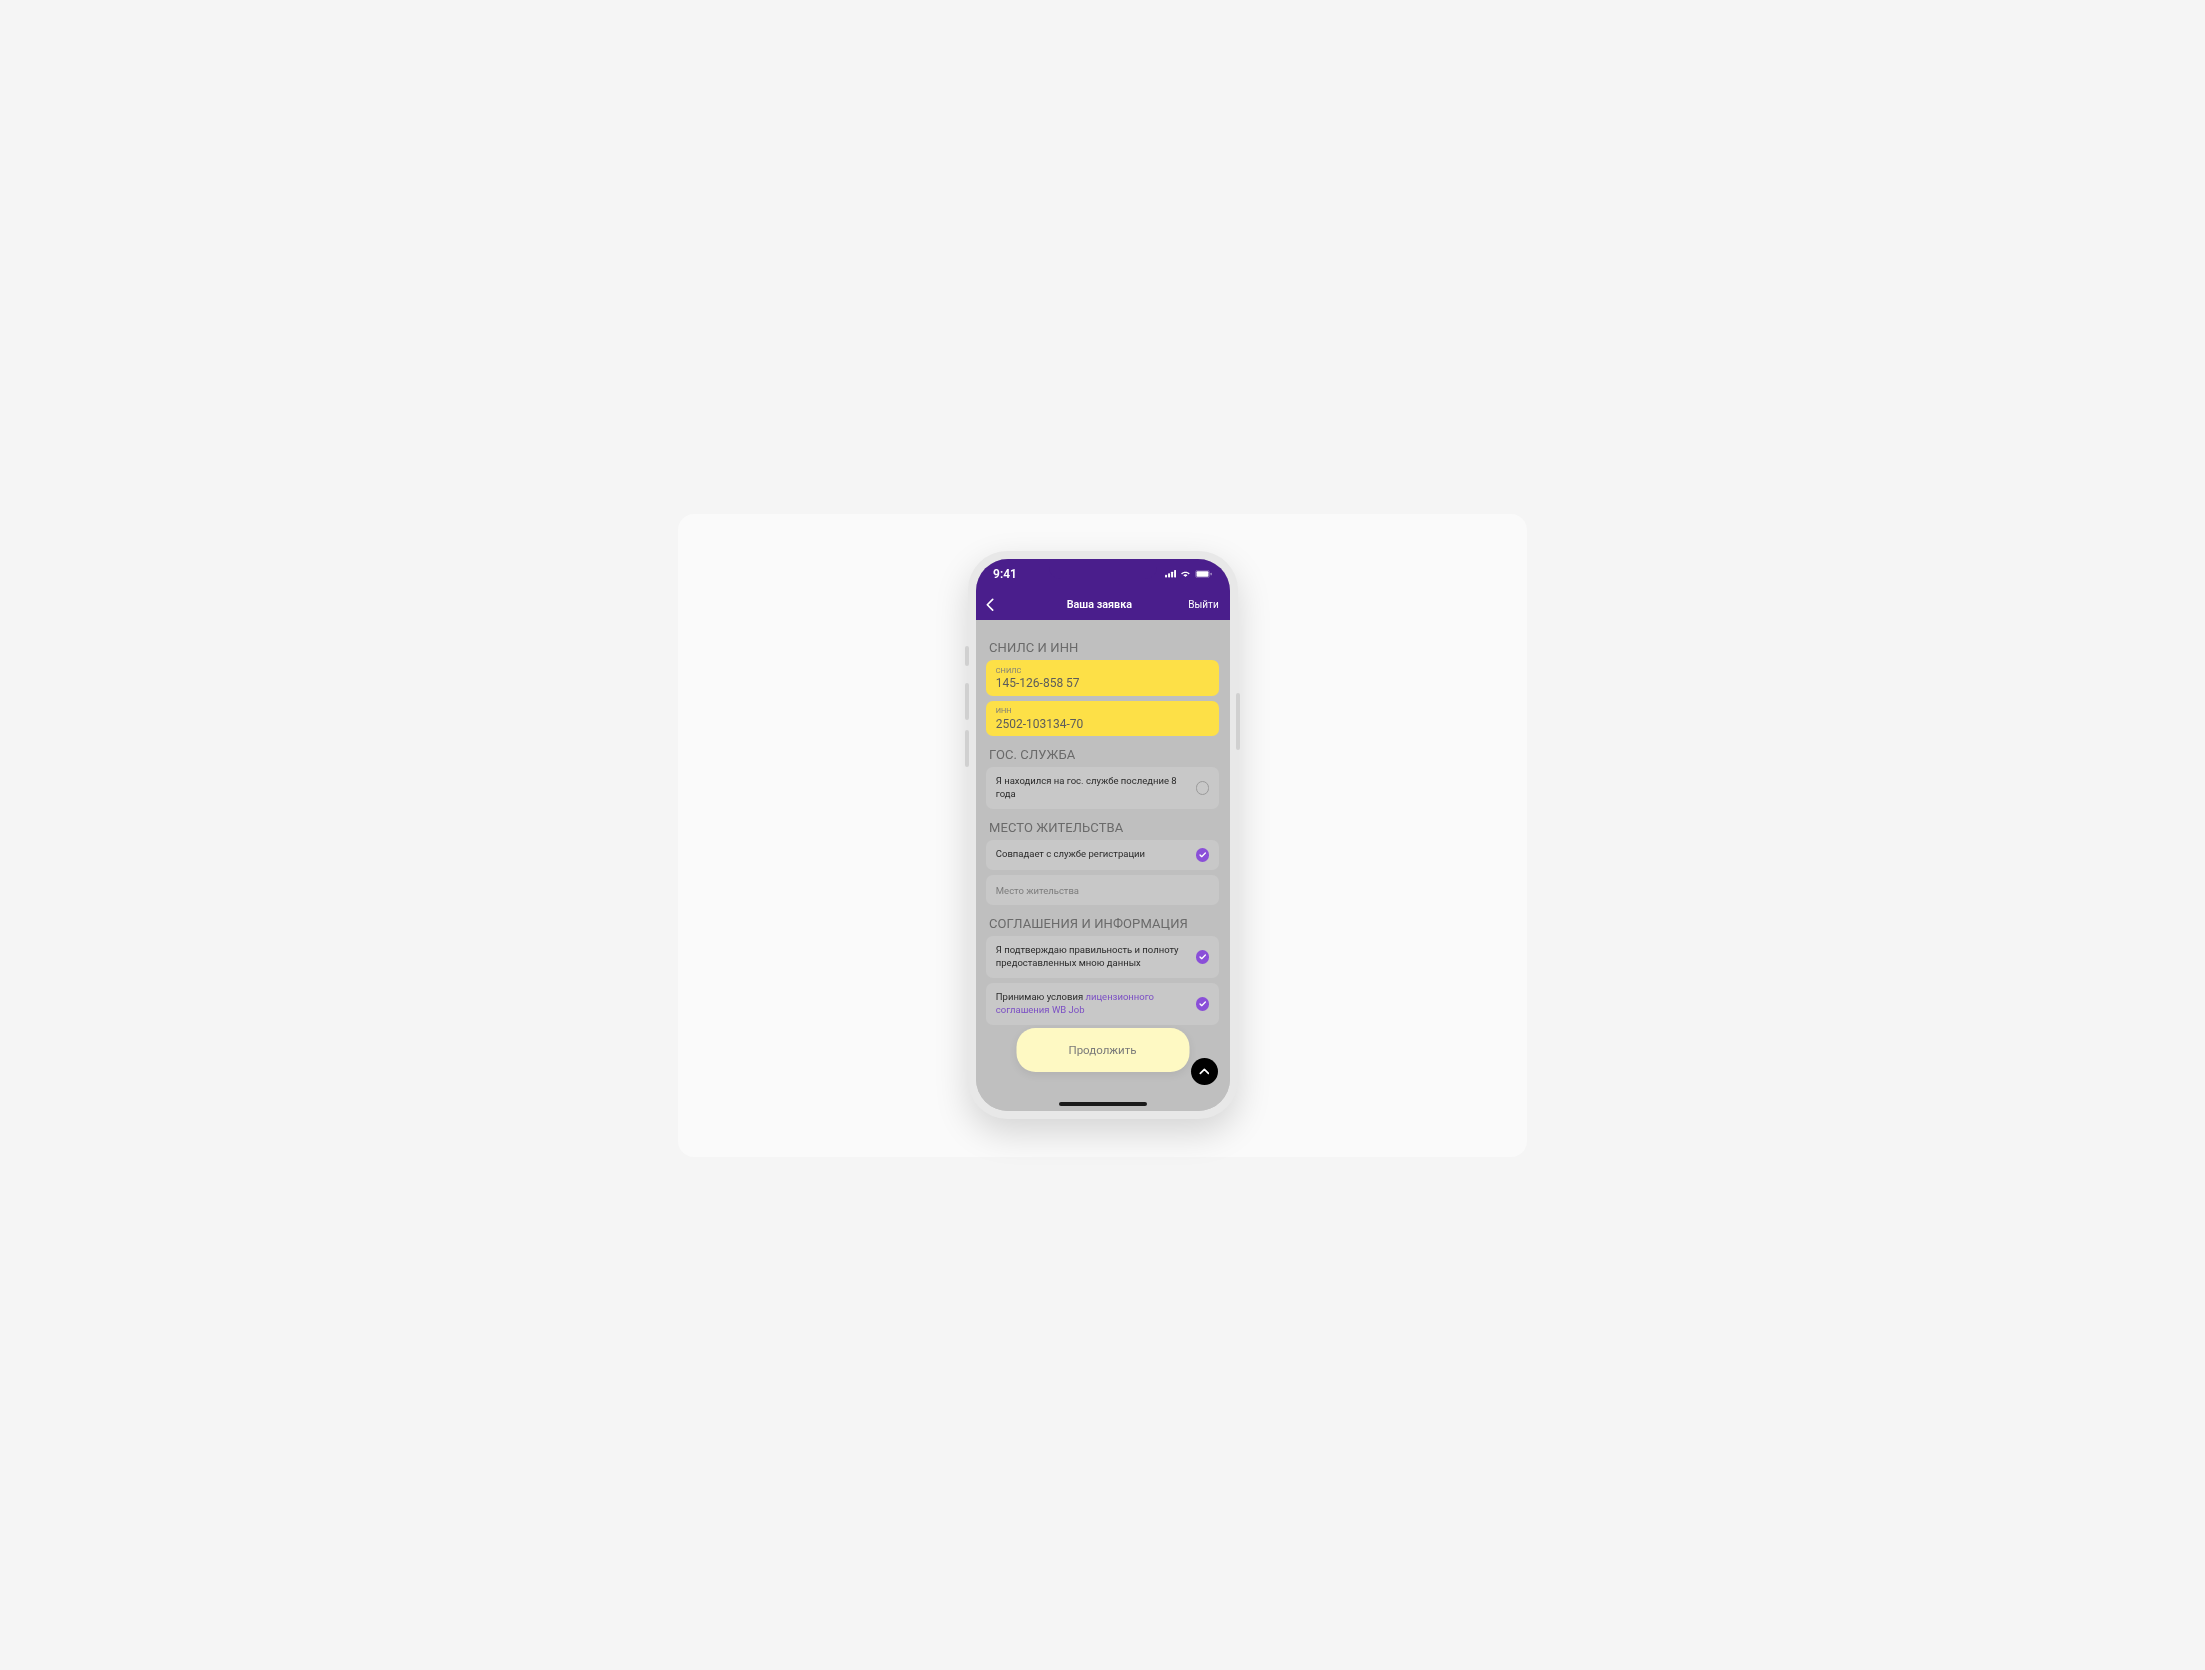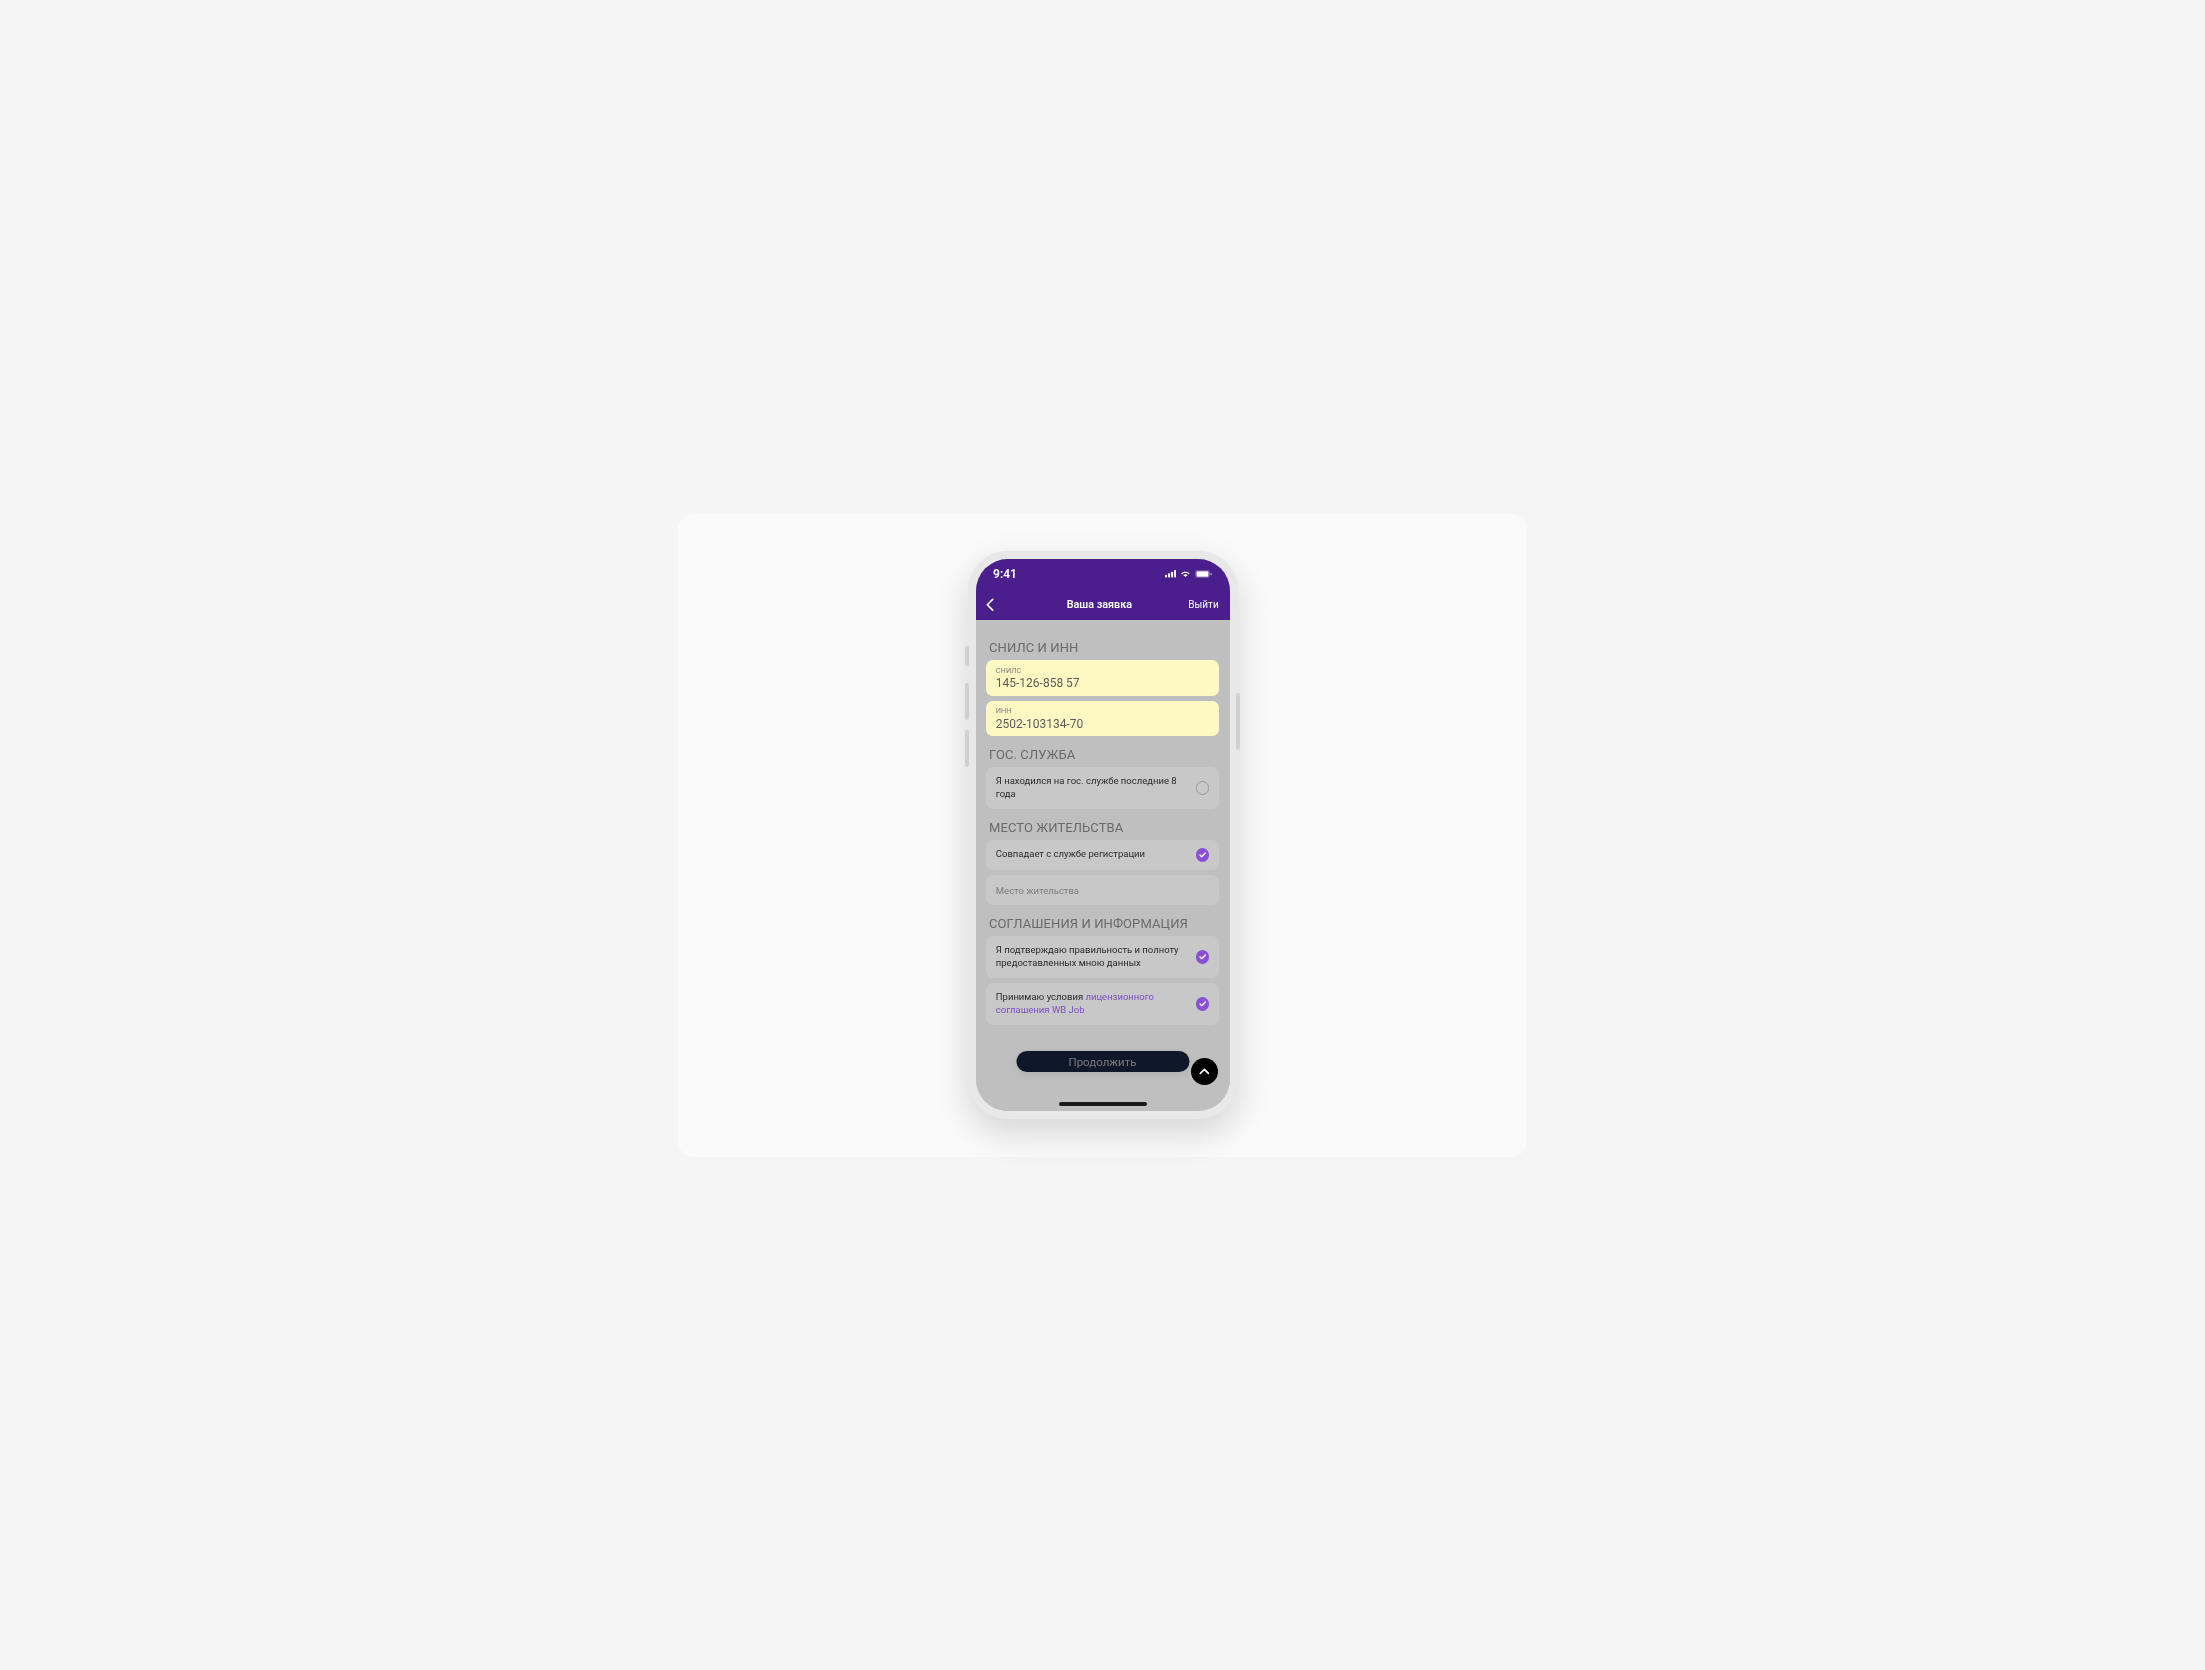--- a/index.html
+++ b/index.html
@@ -96,21 +96,21 @@
   }
   .section-header {
     font-size: 13px;
     color: #6a6a6a;
     text-transform: uppercase;
     letter-spacing: 0.1px;
     margin: 10.8px 2.7px 5.4px;
   }
   .section-header:first-child { margin-top: 8px; }
   .card {
-    background: #fef9c3;
+    background: #fde047;
     border-radius: 6.8px;
     padding: 5.4px 9.5px;
     margin-bottom: 5.4px;
   }
   .field-label {
     font-size: 7.4px;
     color: #7c7c7c;
     text-transform: uppercase;
     margin-bottom: 1.4px;
   }
@@ -149,22 +149,22 @@
     margin-bottom: 5.4px;
     font-size: 9.5px;
     color: #7c7c7c;
   }
   .continue-btn {
     position: absolute;
     bottom: 39px;
     left: 50%;
     transform: translateX(-50%);
     width: 173px;
-    height: 21px;
-    background: #0f172a;
+    height: 44px;
+    background: #fef9c3;
     border-radius: 19px;
     display: flex;
     align-items: center;
     justify-content: center;
     font-size: 11.5px;
     color: #7a7a7a;
     box-shadow: 0 2.7px 8px rgba(0,0,0,0.08);
   }
   .fab {
     position: absolute;

